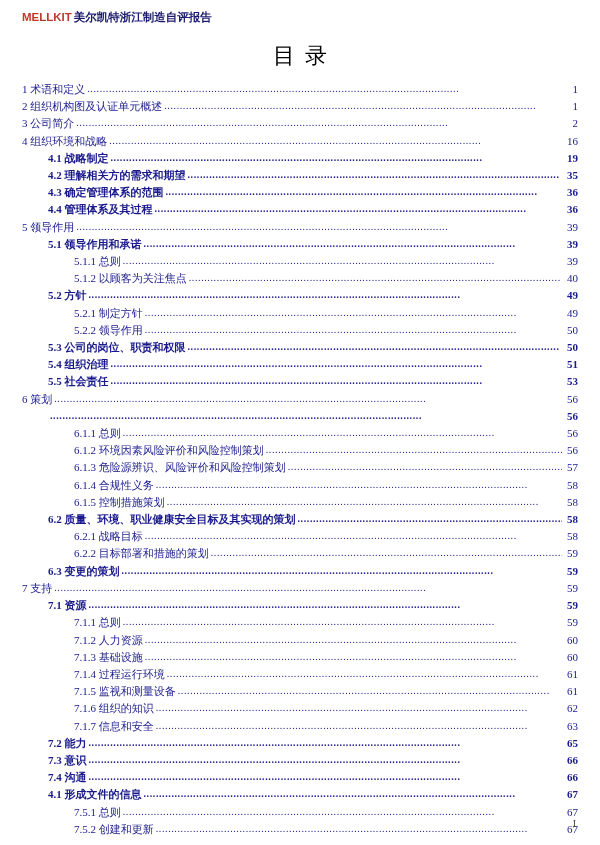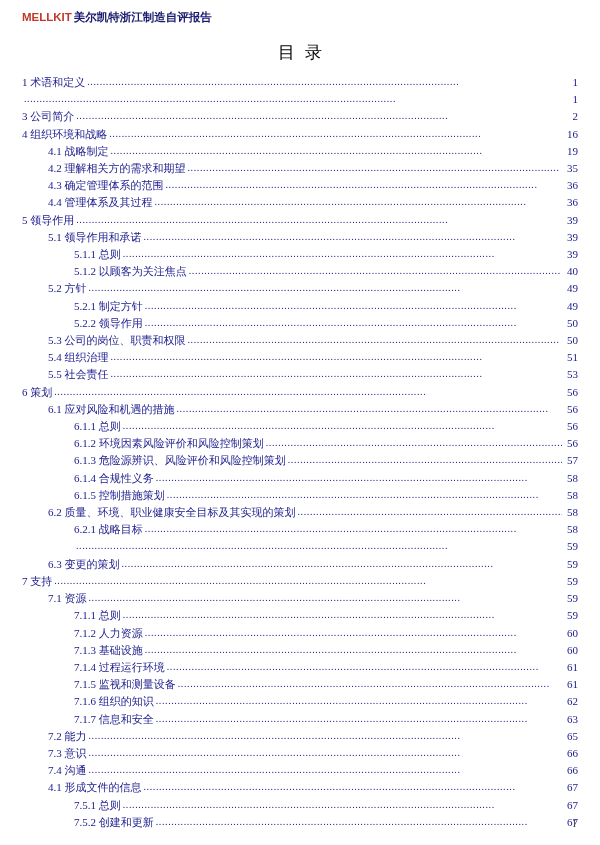--- a/index.html
+++ b/index.html
@@ -31,21 +31,21 @@
   }
   .header .brand {
     color: #c0392b;
   }
   .header .sub {
     color: #1a1a6e;
     margin-left: 2px;
   }
   .doc-title {
     text-align: center;
-    font-size: 17px;
+    font-size: 22px;
     font-family: "Liberation Serif", serif;
     letter-spacing: 10px;
     margin: 16px 0 10px 0;
     color: #000;
     text-indent: 10px;
   }
   .toc {
     margin-top: 4px;
   }
   .toc-row {
@@ -71,21 +71,21 @@
     top: -1px;
   }
   .toc-row .page-num {
     flex: 0 0 auto;
     text-align: right;
     min-width: 14px;
     color: #1a1a8c;
   }
   
   .lvl0 { padding-left: 0px; }
-  .lvl1 { padding-left: 26px; }
+  .lvl1 { padding-left: 26px; font-weight: bold; }
   .lvl2 { padding-left: 52px; }
 
   .footer-num {
     position: absolute;
     right: 24px;
     bottom: 16px;
     font-size: 10px;
     color: #444;
     font-family: "Liberation Serif", serif;
   }
@@ -101,20 +101,21 @@
 
   <div class="doc-title">目录</div>
 
   <div class="toc" id="toc-list">
       <div class="toc-row lvl0">
         <span class="label">1 术语和定义</span>
         <span class="dots">........................................................................................................................</span>
         <span class="page-num">1</span>
       </div>
       <div class="toc-row lvl0">
+        <span class="label">2 组织机构图及认证单元概述</span>
         <span class="dots">........................................................................................................................</span>
         <span class="page-num">1</span>
       </div>
       <div class="toc-row lvl0">
         <span class="label">3 公司简介</span>
         <span class="dots">........................................................................................................................</span>
         <span class="page-num">2</span>
       </div>
       <div class="toc-row lvl0">
         <span class="label">4 组织环境和战略</span>
@@ -190,21 +191,20 @@
         <span class="label">5.5 社会责任</span>
         <span class="dots">........................................................................................................................</span>
         <span class="page-num">53</span>
       </div>
       <div class="toc-row lvl0">
         <span class="label">6   策划</span>
         <span class="dots">........................................................................................................................</span>
         <span class="page-num">56</span>
       </div>
       <div class="toc-row lvl1">
-        <span class="label">6.1  应对风险和机遇的措施</span>
         <span class="dots">........................................................................................................................</span>
         <span class="page-num">56</span>
       </div>
       <div class="toc-row lvl2">
         <span class="label">6.1.1 总则</span>
         <span class="dots">........................................................................................................................</span>
         <span class="page-num">56</span>
       </div>
       <div class="toc-row lvl2">
         <span class="label">6.1.2 环境因素风险评价和风险控制策划</span>
@@ -230,20 +230,21 @@
         <span class="label">6.2   质量、环境、职业健康安全目标及其实现的策划</span>
         <span class="dots">........................................................................................................................</span>
         <span class="page-num">58</span>
       </div>
       <div class="toc-row lvl2">
         <span class="label">6.2.1 战略目标</span>
         <span class="dots">........................................................................................................................</span>
         <span class="page-num">58</span>
       </div>
       <div class="toc-row lvl2">
+        <span class="label">6.2.2 目标部署和措施的策划</span>
         <span class="dots">........................................................................................................................</span>
         <span class="page-num">59</span>
       </div>
       <div class="toc-row lvl1">
         <span class="label">6.3   变更的策划</span>
         <span class="dots">........................................................................................................................</span>
         <span class="page-num">59</span>
       </div>
       <div class="toc-row lvl0">
         <span class="label">7   支持</span>

